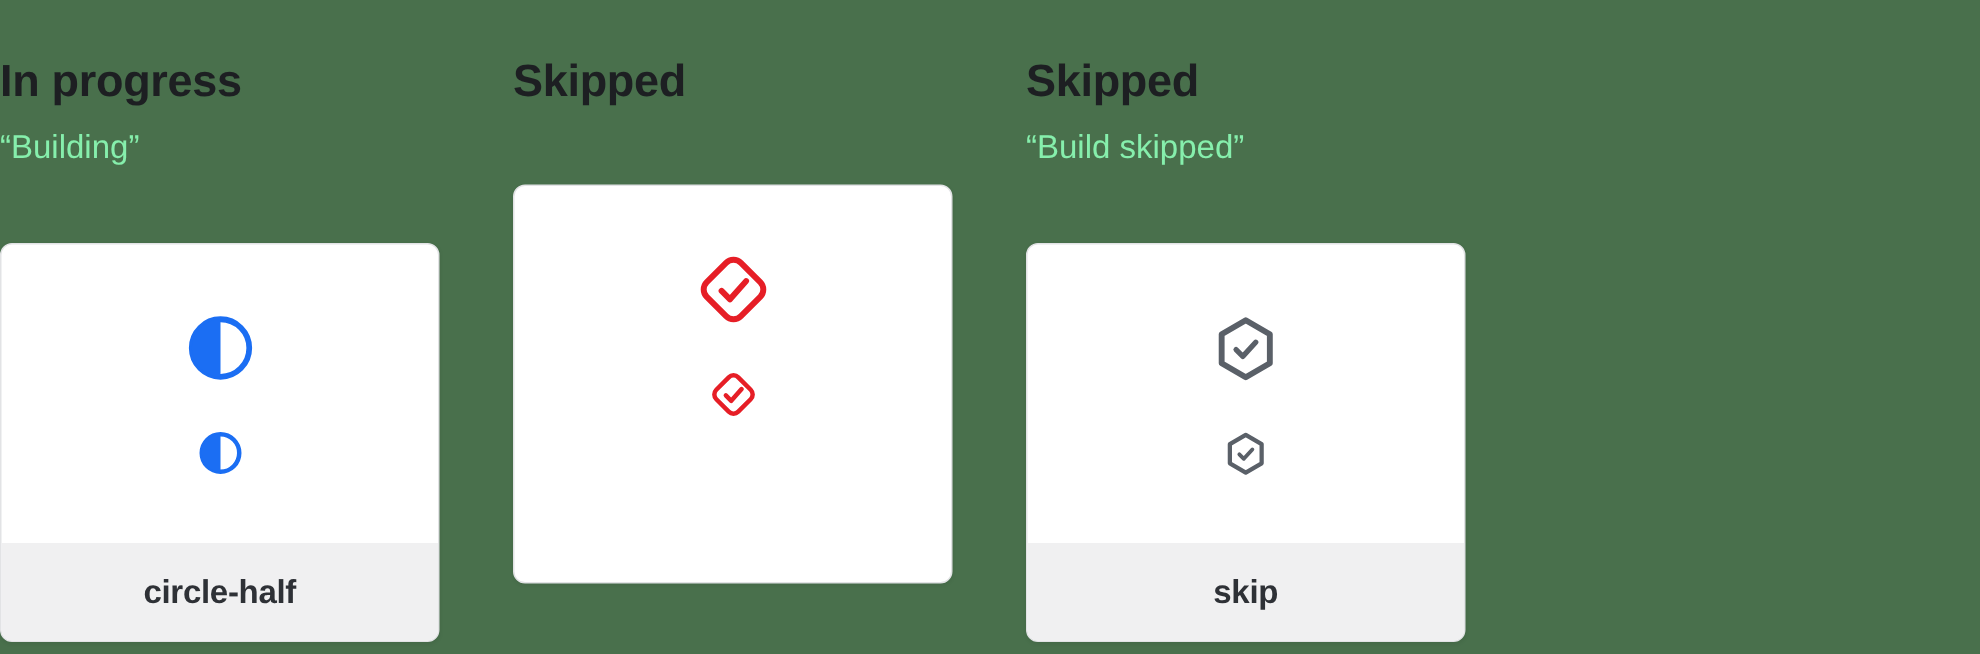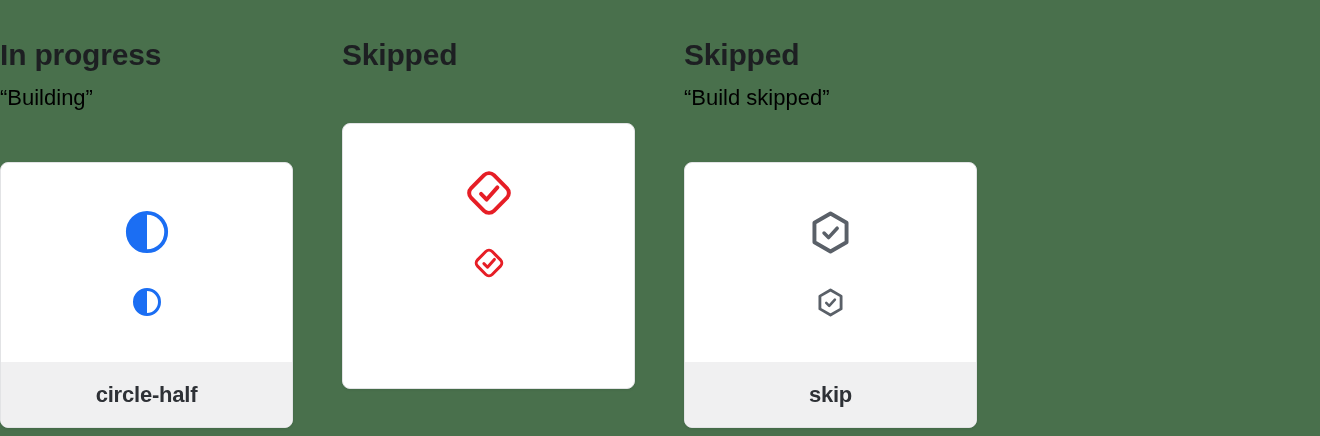--- a/index.html
+++ b/index.html
@@ -21,21 +21,21 @@
     line-height: 34px;
     font-weight: bold;
     letter-spacing: -0.2px;
     color: #1d1f22;
   }
   .col-quote {
     margin-top: 13px;
     font-size: 22px;
     line-height: 26px;
     font-weight: 500;
-    color: #000000;
+    color: #86efac;
   }
   .card {
     margin-top: 51px;
     height: 266px;
     background: #ffffff;
     border: 1px solid #e2e3e5;
     border-radius: 8px;
     box-shadow: 0 1px 3px rgba(0,0,0,0.07);
     display: flex;
     flex-direction: column;

